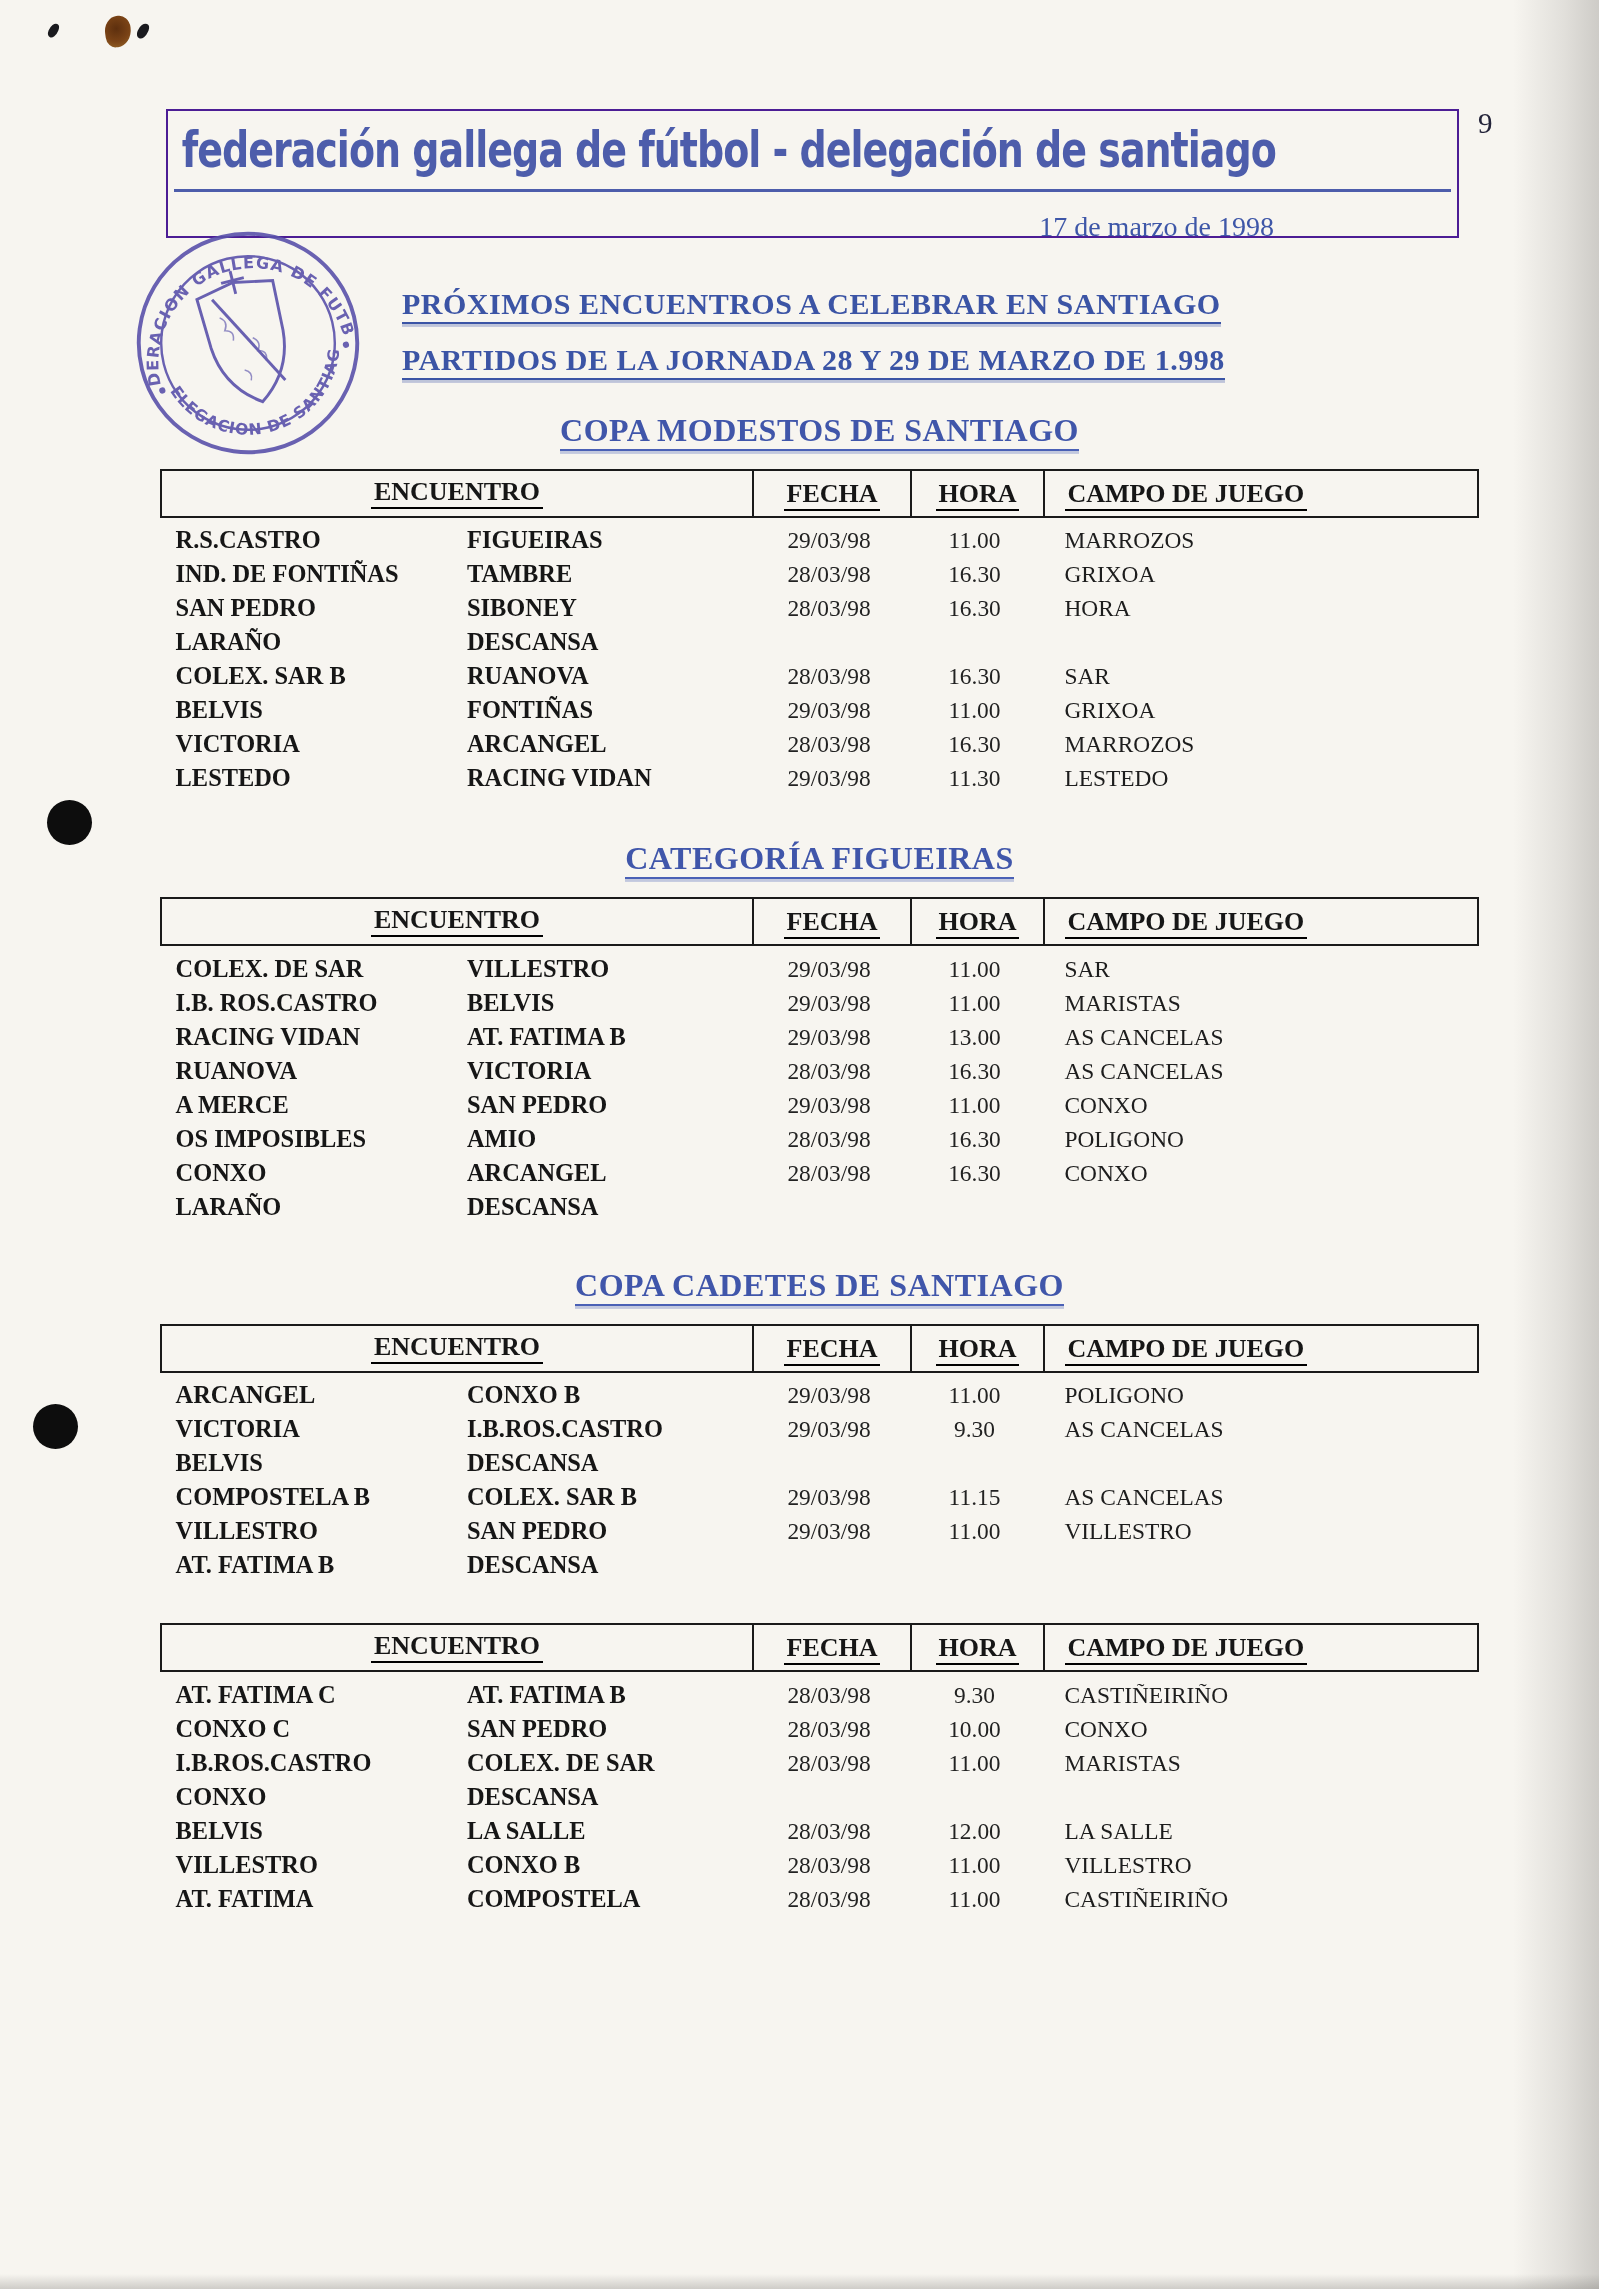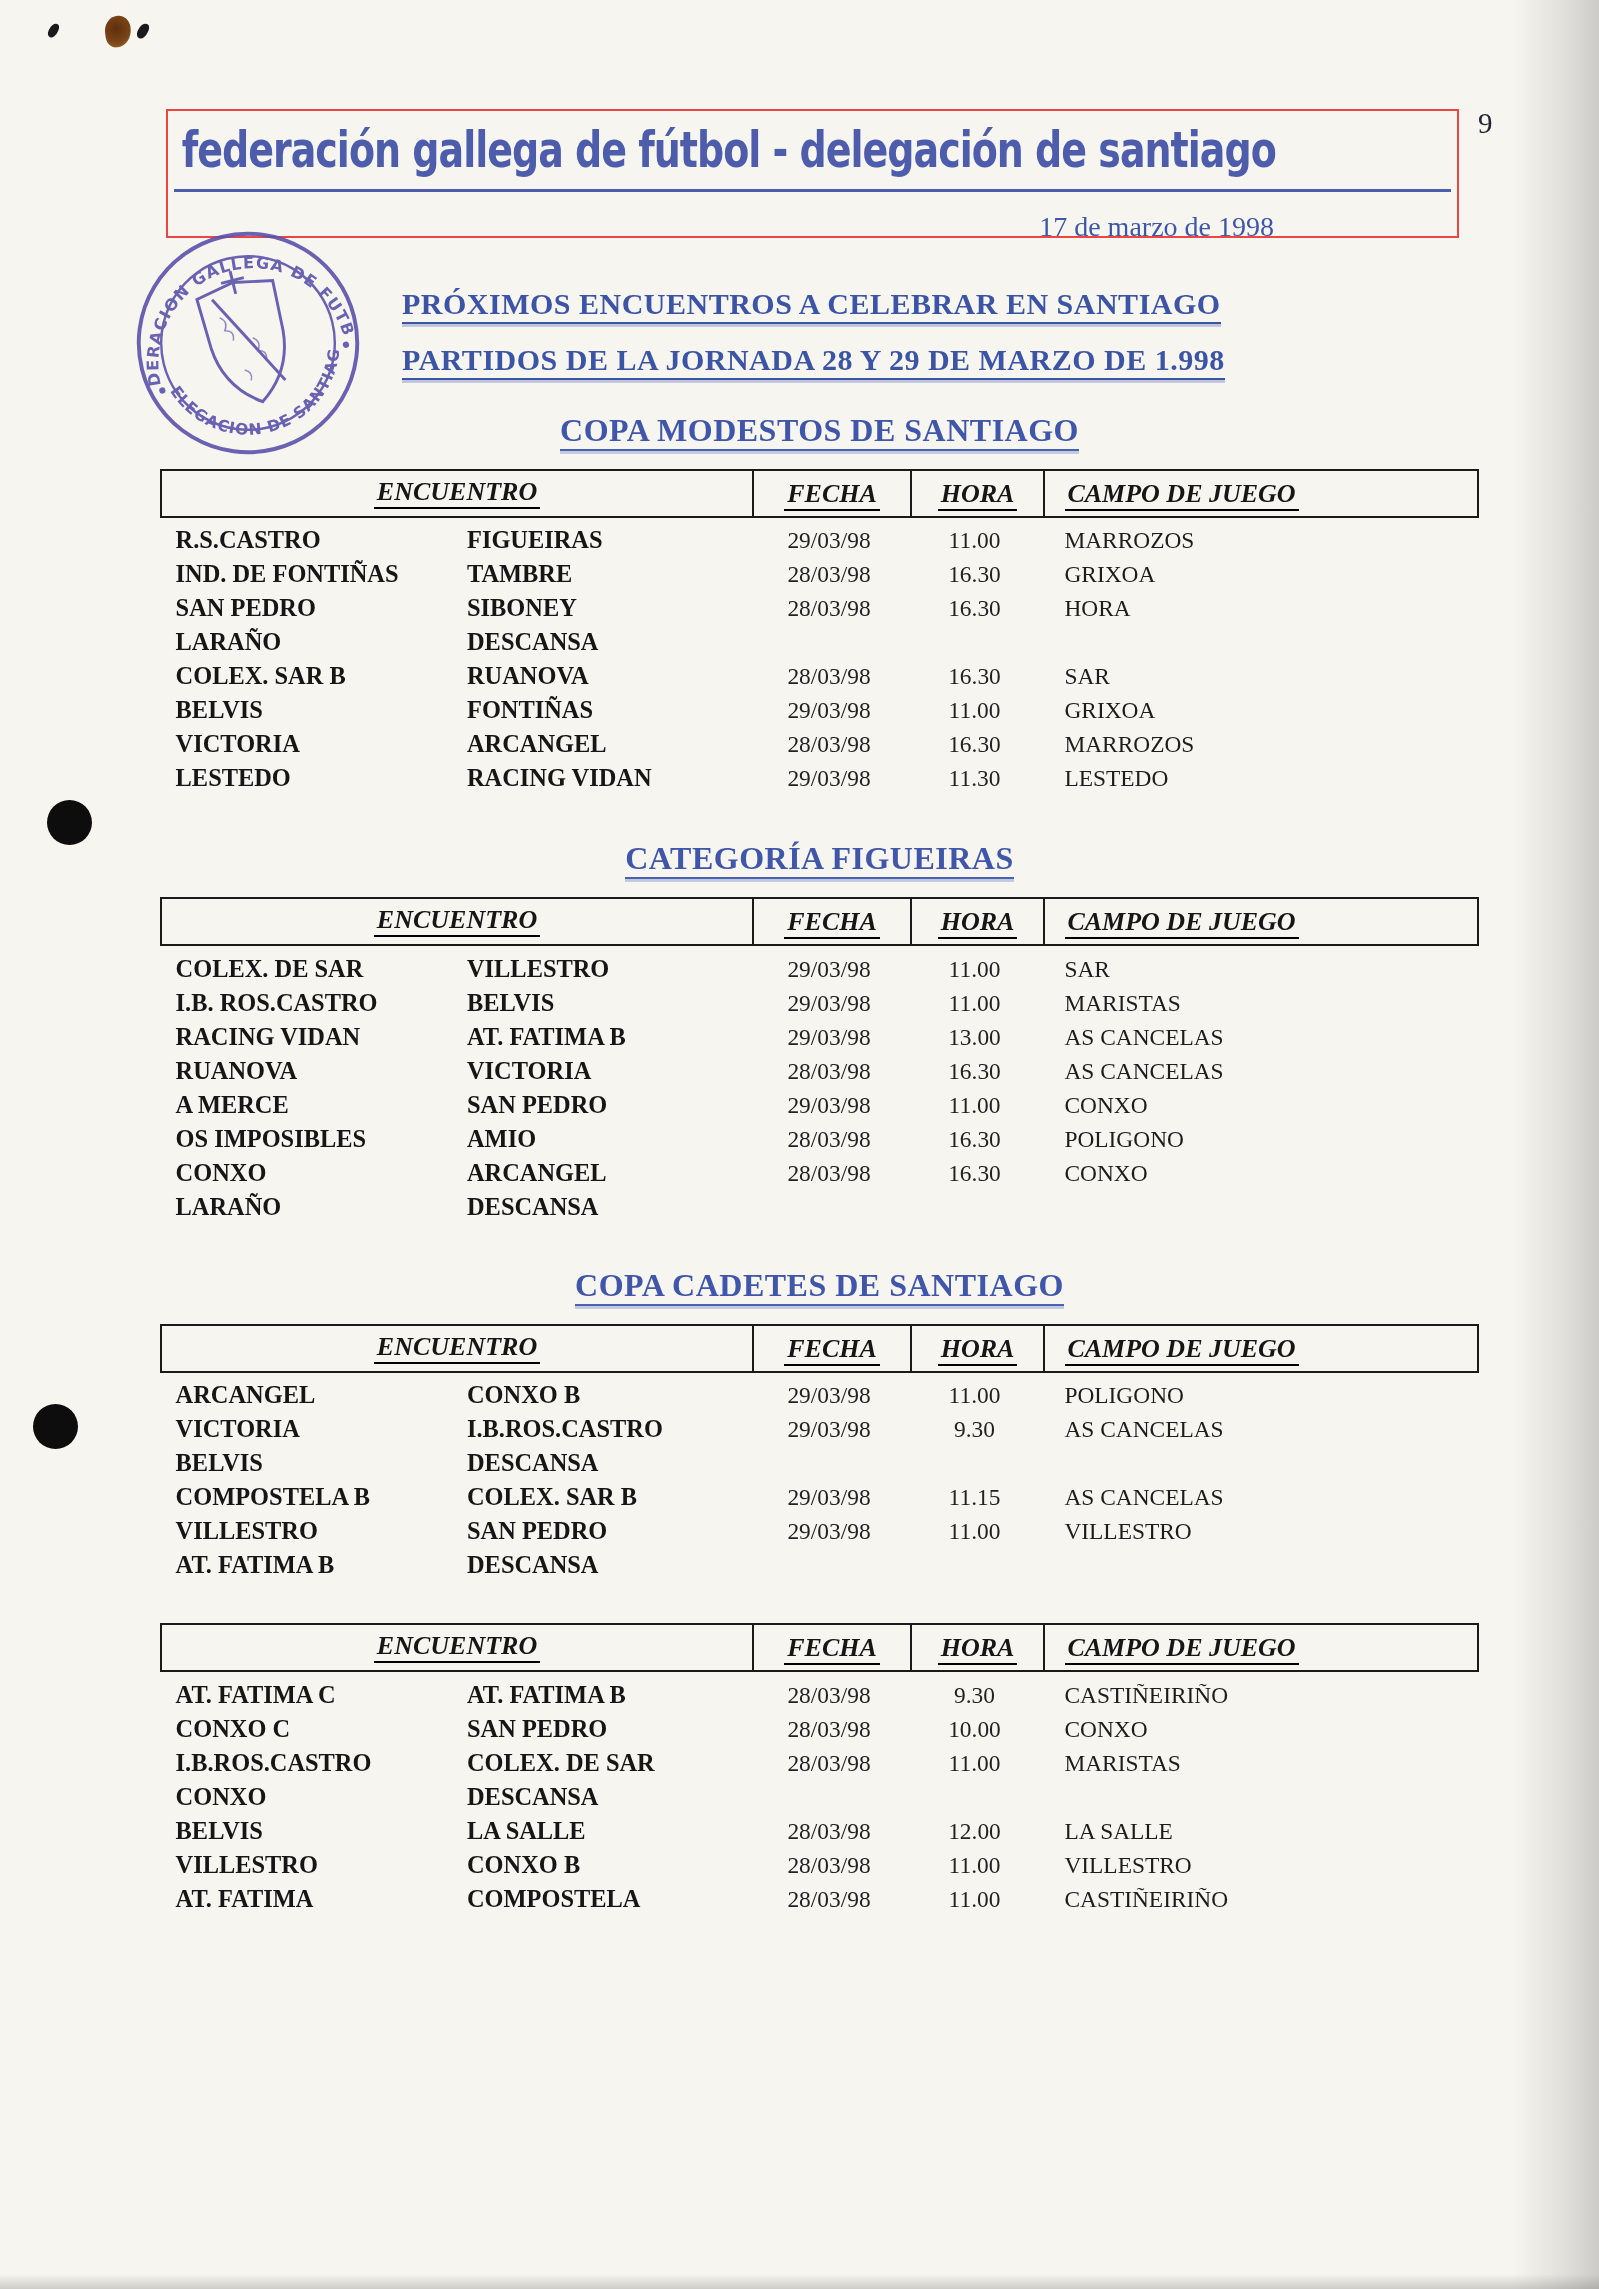--- a/index.html
+++ b/index.html
@@ -18,21 +18,21 @@
   .ink-mark { position:absolute; background:#1a1a1e; }
   .ink-m1 { left:49px; top:23.4px; width:8.8px; height:14.6px; border-radius:65% 35% 60% 40%; transform:rotate(22deg); }
   .ink-m2 { left:138px; top:23.4px; width:9.8px; height:15.6px; border-radius:65% 35% 60% 40%; transform:rotate(22deg); }
   .ink-blob { position:absolute; left:105px; top:15.6px; width:26px; height:31px;
     background:radial-gradient(circle at 45% 40%, #5d2f0e 0%, #7a4316 55%, #9a6a2a 100%);
     border-radius:55% 45% 62% 38%; transform:rotate(-8deg); }
   .page-number { position:absolute; left:1478px; top:107px; font-size:29px; color:#24243a; }
 
   
   .header-box { position:absolute; left:166px; top:109px; width:1293px; height:129px;
-    border:2px solid #ef4444; }
+    border:2px solid #4c1d95; }
   .org-title { position:absolute; left:13.7px; top:9.8px; width:1264px;
     font-family:"DejaVu Sans", sans-serif; font-weight:bold; font-size:38px;
     letter-spacing:-1px; color:#4d5dab; white-space:nowrap;
     transform:scaleY(1.32); transform-origin:left top; }
   .org-rule { position:absolute; left:5.9px; right:5.9px; top:78px; height:2.9px; background:#4d5dab; }
   .header-date { position:absolute; right:183px; top:100px; font-size:28px; color:#3e57a8; }
 
   
   .stamp { position:absolute; left:129px; top:222px; width:238px; height:242px; }
 
@@ -50,21 +50,21 @@
   .s2 { margin-top:47px; }
   .s3 { margin-top:45px; }
   .s4 { margin-top:41px; }
   .section-title { text-align:center; height:37px; line-height:33px; }
   .section-title span { font-weight:bold; font-size:32px; color:#4056aa; letter-spacing:0.5px;
     border-bottom:2.9px solid #4a60b5; box-shadow:0 2.9px 0 rgba(74,96,181,0.30); padding-bottom:1px; }
 
   .ftable { margin-top:17.6px; width:1319px; }
   .thead { display:grid; grid-template-columns:590px 158px 133px 438px;
     border:2.9px solid #1a1a1a; height:49px; align-items:center; }
-  .th { font-weight:bold; font-size:26px; text-align:center; height:43px; line-height:39px;font-style:italic; }
+  .th { font-weight:bold; font-size:26px; text-align:center; height:43px; line-height:39px; }
   .th span { border-bottom:2.9px solid #000; padding:0 2.9px 1px 2.9px; }
   .th-fecha, .th-hora, .th-campo { border-left:2px solid #1a1a1a; height:100%; line-height:45px; }
   .th-campo { text-align:left; padding-left:19.5px; }
 
   .tbody { padding-top:5.9px; }
   .trow { display:grid; grid-template-columns:307px 283px 158px 133px 438px;
     height:34px; line-height:34px; }
   .cell { overflow:visible; white-space:nowrap; }
   .c-home { padding-left:15.6px; font-weight:bold; font-size:24.4px; }
   .c-away { font-weight:bold; font-size:24.4px; }

